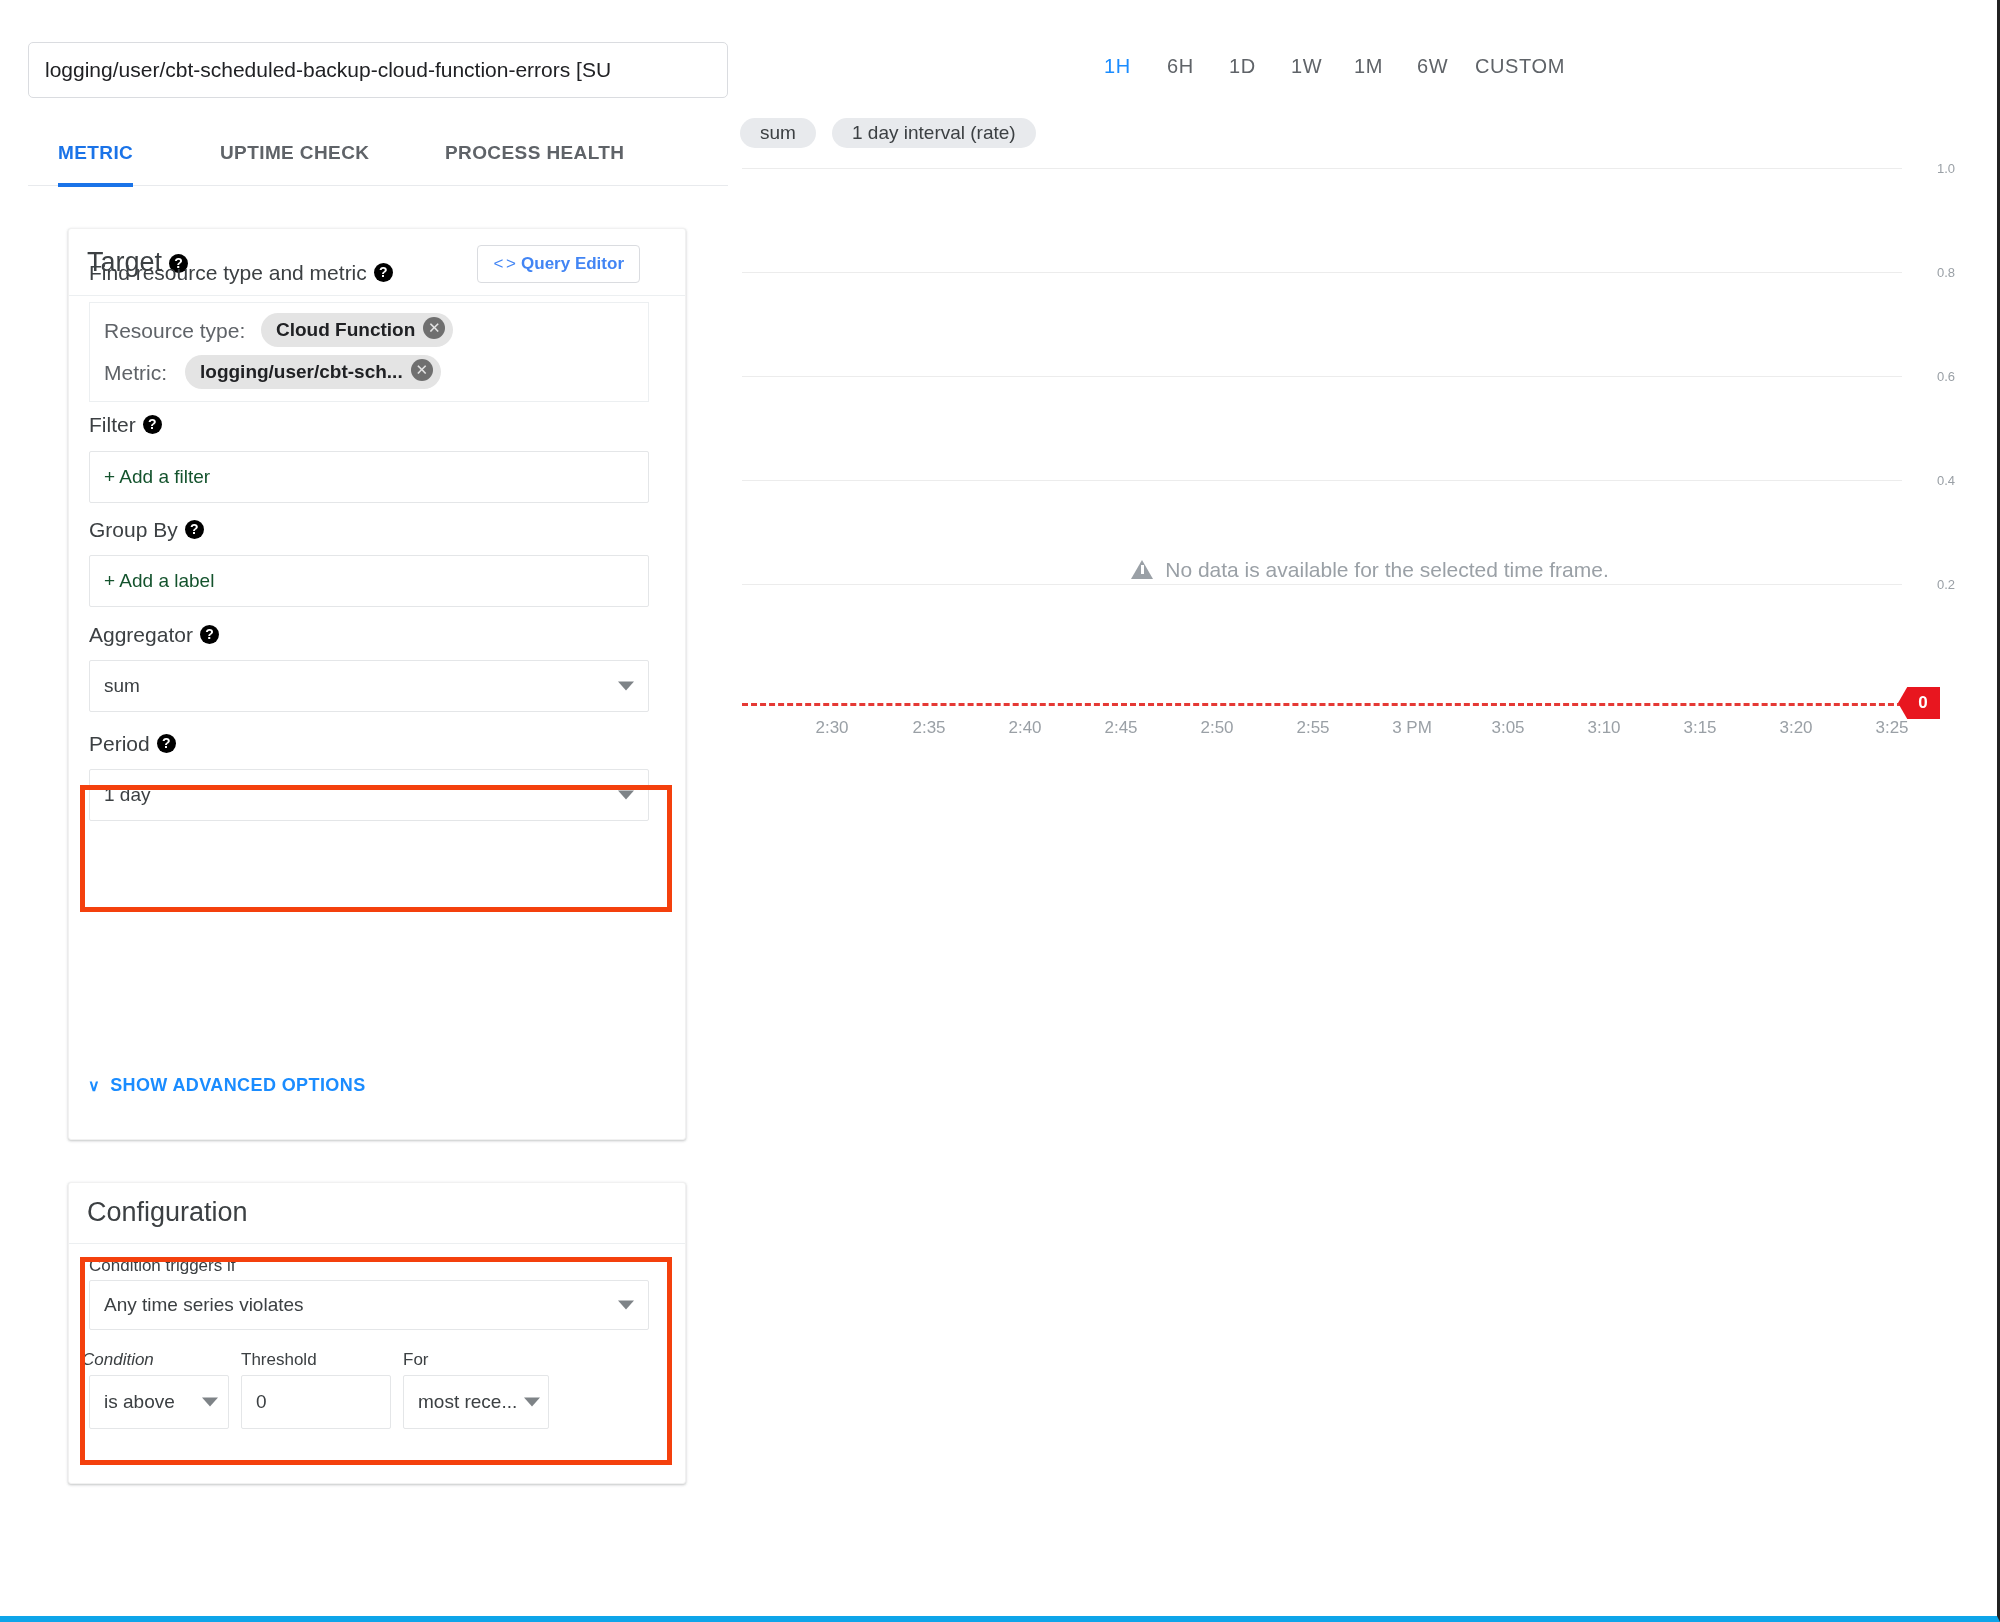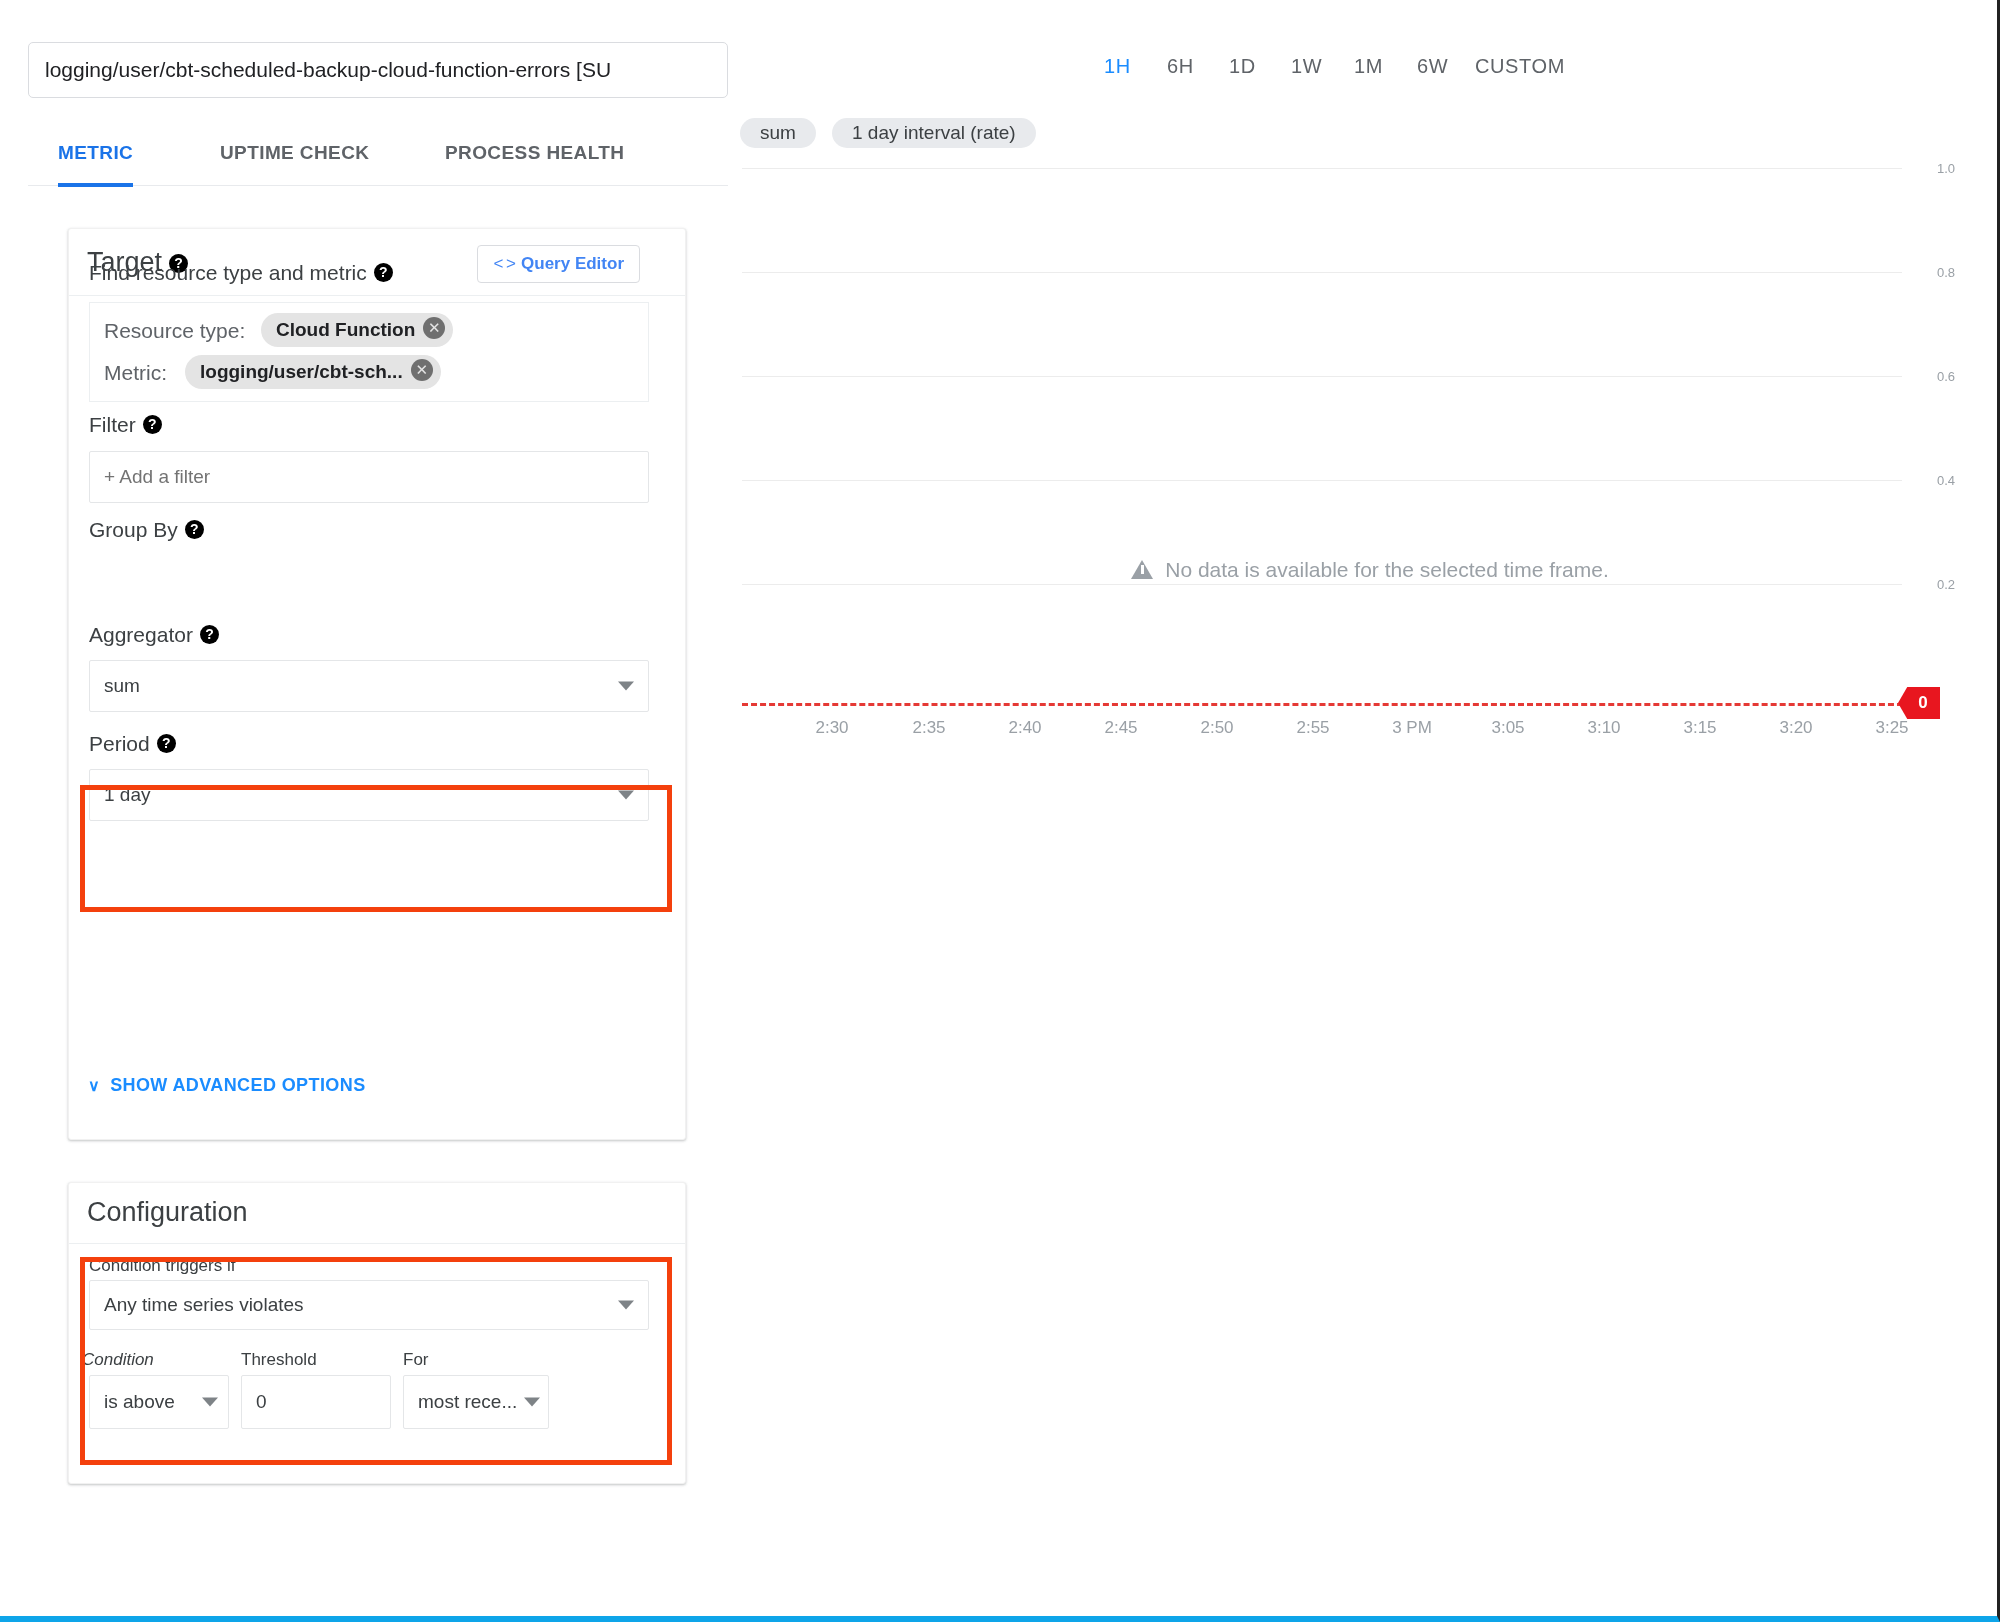--- a/index.html
+++ b/index.html
@@ -149,21 +149,21 @@
     box-sizing: border-box;
     border: 1px solid #e4e6e8;
     background: #fff;
     border-radius: 2px;
   }
   .input-placeholder {
     position: absolute;
     left: 14px; top: 50%;
     transform: translateY(-50%);
     font-size: 19px;
-    color: #737373;
+    color: #14532d;
     white-space: nowrap;
   }
   .input-value {
     position: absolute;
     left: 14px; top: 50%;
     transform: translateY(-50%);
     font-size: 19px;
     color: #3c4043;
     white-space: nowrap;
   }
@@ -423,20 +423,23 @@
       <div class="field-label" style="left:20px; top:184px;">
         <span>Filter</span><span class="help-dot">?</span>
       </div>
       <div class="input-box" style="left:20px; top:222px; width:560px; height:52px;">
         <span class="input-placeholder">+ Add a filter</span>
       </div>
 
       <div class="field-label" style="left:20px; top:289px;">
         <span>Group By</span><span class="help-dot">?</span>
       </div>
+      <div class="input-box" style="left:20px; top:326px; width:560px; height:52px;">
+        <span class="input-placeholder">+ Add a label</span>
+      </div>
 
       <div class="field-label" style="left:20px; top:394px;">
         <span>Aggregator</span><span class="help-dot">?</span>
       </div>
       <div class="input-box" style="left:20px; top:431px; width:560px; height:52px;">
         <span class="input-value">sum</span>
         <span class="caret"></span>
       </div>
 
       <div class="field-label" style="left:20px; top:503px;">

